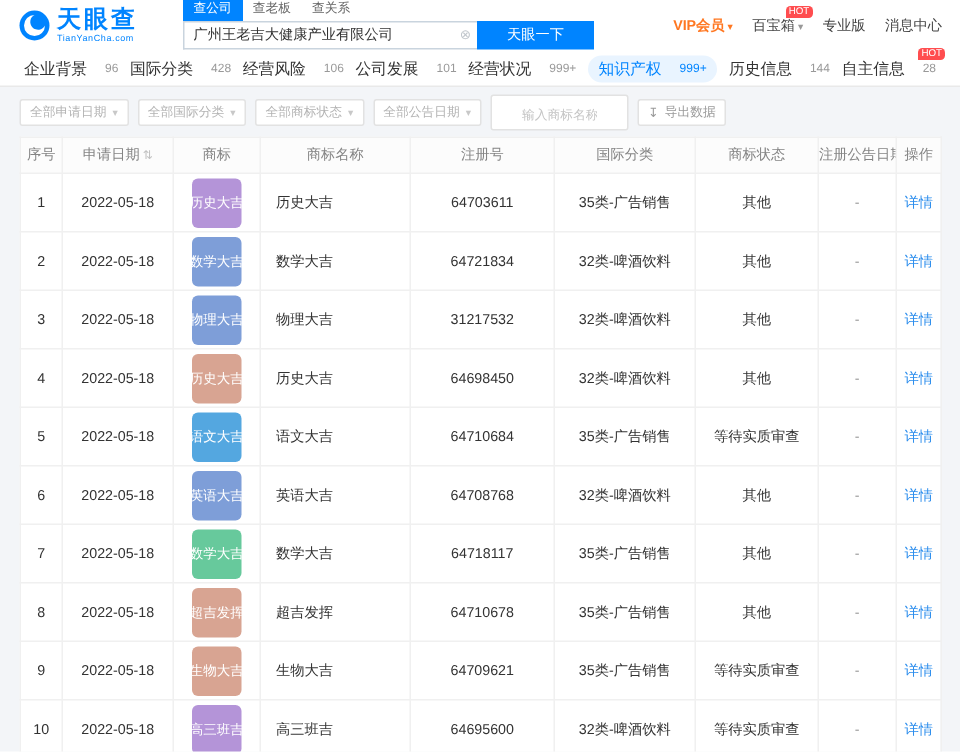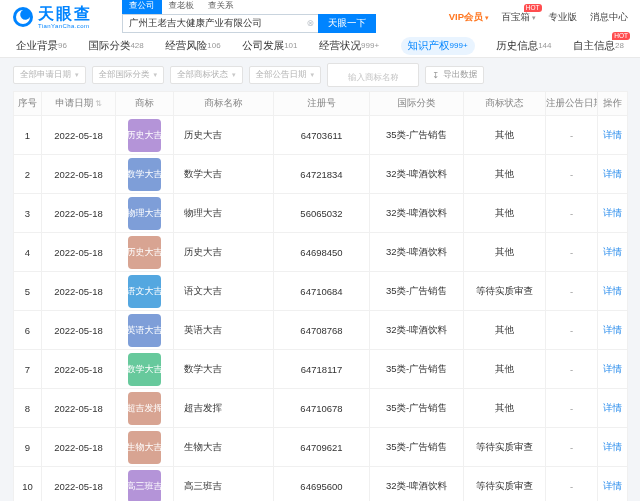--- a/index.html
+++ b/index.html
@@ -14,31 +14,31 @@
   .brand-sub { font-size:6px; color:#0084ff; margin-top:1px; letter-spacing:.4px; }
   .promo { background:#e7261f; color:#fff; font-size:7.5px; font-weight:bold; line-height:1.45; padding:2px 5px; margin-left:8px; white-space:nowrap; }
   .search-wrap { margin-left:30px; display:flex; flex-direction:column; }
   .search-tabs { display:flex; align-items:flex-end; height:12px; }
   .s-tab { font-size:8.5px; color:#666; padding:2px 7px; cursor:pointer; }
   .s-tab.active { background:#0084ff; color:#fff; border-radius:2px 2px 0 0; }
   .search-row { display:flex; height:19px; }
   .search-box { width:196px; border:1px solid #c9d4de; border-right:none; background:#fff; display:flex; align-items:center; position:relative; }
   .search-box input { border:none; outline:none; width:100%; font-size:9.5px; color:#333; padding:0 16px 0 6px; font-family:inherit; background:transparent; }
   .clear-ic { position:absolute; right:4px; font-size:9px; color:#c0c6cc; cursor:pointer; }
-  .search-btn { background:#0084ff; color:#fff; font-size:9.5px; border:none; padding:0 10px; cursor:pointer; white-space:nowrap; font-family:inherit; }
+  .search-btn { background:#0084ff; color:#fff; font-size:9.5px; border:none; padding:0 20px; cursor:pointer; white-space:nowrap; font-family:inherit; }
   .top-menu { margin-left:auto; display:flex; align-items:center; gap:13px; }
   .menu-item { font-size:9.5px; color:#444; cursor:pointer; position:relative; white-space:nowrap; }
   .menu-item .caret { font-size:7px; color:#999; }
   .menu-item.vip { color:#ff7721; font-weight:bold; }
   .menu-item.vip .caret { color:#ff7721; }
   .hot-badge { position:absolute; top:-7px; right:-6px; background:#ff4d4f; color:#fff; font-size:6.5px; line-height:1.3; padding:0 2px; border-radius:3px 3px 3px 0; font-weight:normal; }
 
   
   .navbar { height:24px; background:#fff; border-bottom:1px solid #e9e9e9; display:flex; align-items:center; justify-content:space-between; padding:0 16px; flex-shrink:0; }
-  .nav-item { font-size:10.5px; color:#333; cursor:pointer; position:relative; display:flex; align-items:center; gap:0; white-space:nowrap; }
+  .nav-item { font-size:10.5px; color:#333; cursor:pointer; position:relative; display:flex; align-items:center; gap:12px; white-space:nowrap; }
   .nav-count { font-size:8px; color:#999; }
   .nav-item.active { color:#0084ff; background:#e9f4ff; padding:2px 7px; border-radius:10px; }
   .nav-item.active .nav-count { color:#0084ff; }
 
   
   .filter-row { display:flex; justify-content:flex-start; align-items:center; gap:6px; padding:5px 13px 4px; flex-shrink:0; }
   .filter-dd, .export-btn { background:#fff; border:1px solid #e2e2e2; border-radius:2px; font-size:8.5px; color:#b3b3b3; padding:2px 6px; display:flex; align-items:center; gap:4px; cursor:pointer; white-space:nowrap; }
   .filter-dd .caret { font-size:7px; color:#c8c8c8; }
   .filter-input { background:#fff; border:1px solid #e2e2e2; border-radius:2px; width:92px; padding:2px 20px; }
   .filter-input input { border:none; outline:none; width:100%; font-size:8.5px; color:#999; font-family:inherit; }
@@ -216,21 +216,21 @@
           <td class="dash">-</td>
           <td><span class="detail-link">详情</span></td>
         </tr>
         <tr>
           <td>3</td>
           <td>2022-05-18</td>
           <td>
             <div class="mark-badge" style="background: rgb(126, 158, 216);">物理大吉</div>
           </td>
           <td class="cell-name">物理大吉</td>
-          <td>56065032</td>
+          <td>31217532</td>
           <td>32类-啤酒饮料</td>
           <td>其他</td>
           <td class="dash">-</td>
           <td><span class="detail-link">详情</span></td>
         </tr>
         <tr>
           <td>4</td>
           <td>2022-05-18</td>
           <td>
             <div class="mark-badge" style="background: rgb(216, 164, 146);">历史大吉</div>

